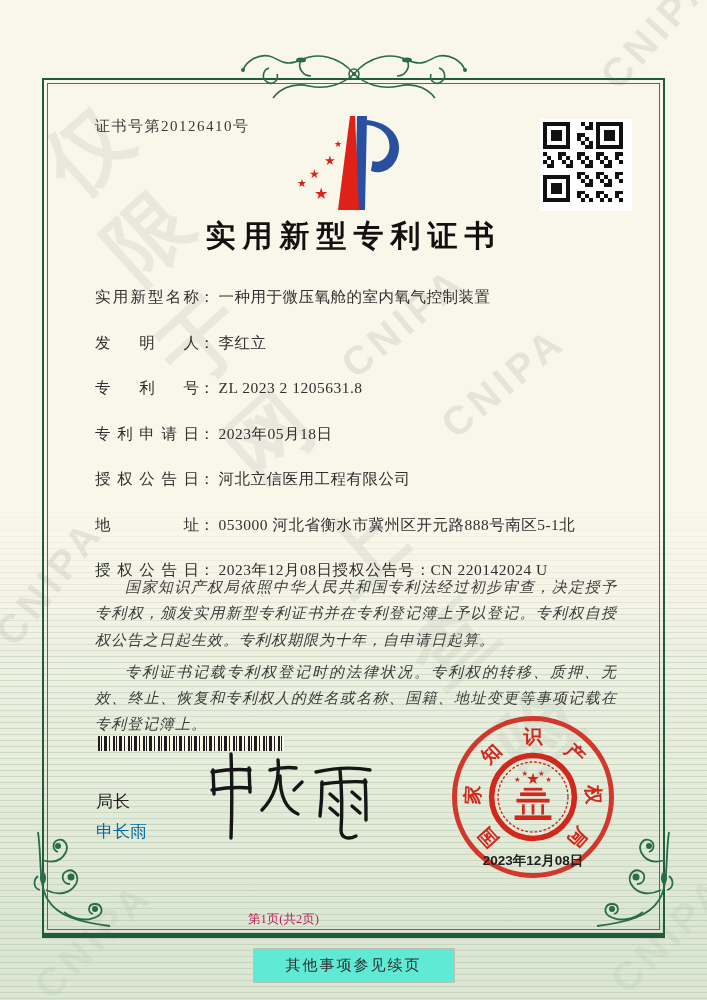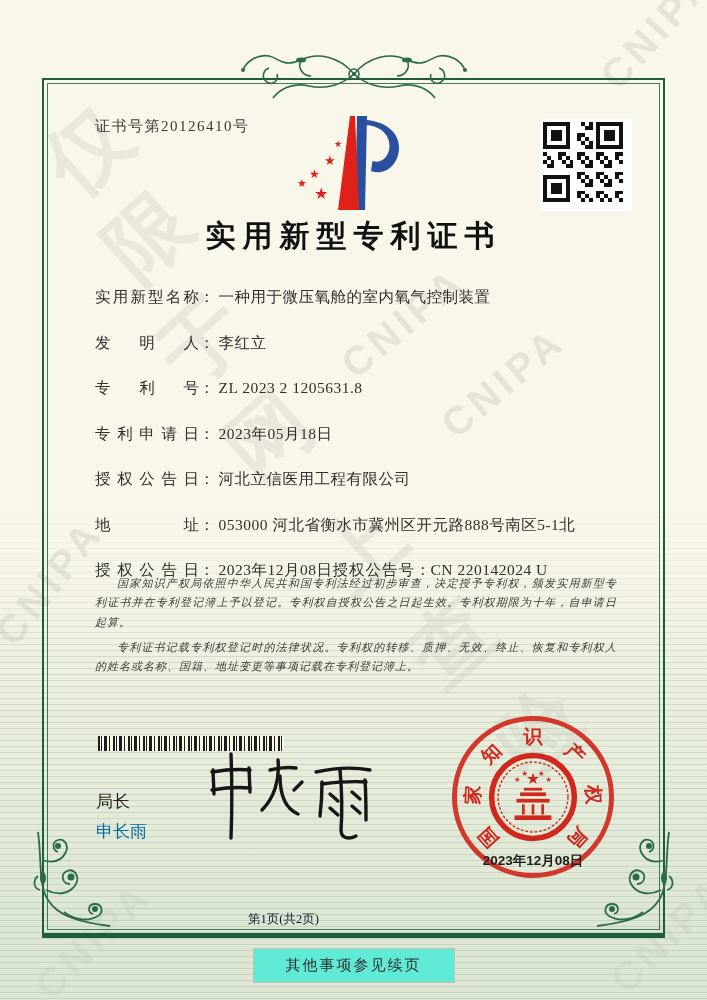--- a/index.html
+++ b/index.html
@@ -35,21 +35,21 @@
   
   .fields{position:absolute;left:95px;top:287px;width:520px;z-index:4;font-size:15.5px;}
   .f-row{margin-bottom:24.5px;white-space:nowrap;}
   .f-label{display:inline-block;width:104px;text-align:justify;text-align-last:justify;vertical-align:bottom;}
   .f-colon{display:inline-block;margin-right:4px;}
   .f-value{letter-spacing:0.5px;}
   .grant-no{}
   .grant-no .lbl{letter-spacing:1px;}
   
   .paras{position:absolute;left:95px;top:574px;width:522px;z-index:4;}
-  .paras p{margin:0 0 6px 0;font-size:11px;line-height:1.75;text-indent:2em;font-style:italic;color:#3b3b3b;
+  .paras p{margin:0 0 6px 0;font-size:15px;line-height:1.75;text-indent:2em;font-style:italic;color:#3b3b3b;
      text-align:justify;letter-spacing:1px;}
   
   .barcode{position:absolute;left:98px;top:736px;width:186px;height:15px;z-index:4;
      background:repeating-linear-gradient(90deg,#1c1c1c 0 2px,#f9f6ea 2px 3px,#1c1c1c 3px 4px,#f9f6ea 4px 6px,
        #1c1c1c 6px 9px,#f9f6ea 9px 11px,#1c1c1c 11px 12px,#f9f6ea 12px 15px);}
   .signer-title{position:absolute;left:96px;top:790px;font-size:17px;z-index:4;
      font-family:Liberation Sans, sans-serif;color:#222;}
   .signer-name{position:absolute;left:96px;top:820px;font-size:17px;z-index:4;
      font-family:"Liberation Sans",sans-serif;color:#0369a1;}
   .signature{position:absolute;left:198px;top:746px;z-index:5;}
@@ -60,21 +60,21 @@
   .seal-chars span:nth-child(1){transform:rotate(-132deg) translateY(-60px);}
   .seal-chars span:nth-child(2){transform:rotate(-88deg)  translateY(-60px);}
   .seal-chars span:nth-child(3){transform:rotate(-44deg)  translateY(-60px);}
   .seal-chars span:nth-child(4){transform:rotate(0deg)    translateY(-60px);}
   .seal-chars span:nth-child(5){transform:rotate(44deg)   translateY(-60px);}
   .seal-chars span:nth-child(6){transform:rotate(88deg)   translateY(-60px);}
   .seal-chars span:nth-child(7){transform:rotate(132deg)  translateY(-60px);}
   .emblem{position:absolute;left:50%;top:50%;transform:translate(-50%,-50%);}
   .seal-date{position:absolute;left:0;width:100%;top:136px;text-align:center;font-size:13.5px;
      font-weight:bold;color:#1d1d1d;z-index:7;font-family:"Liberation Sans",sans-serif;}
-  .page-info{position:absolute;left:0;width:567px;top:911px;text-align:center;font-size:12.5px;z-index:4;color:#0f172a;}
+  .page-info{position:absolute;left:0;width:567px;top:911px;text-align:center;font-size:12.5px;z-index:4;color:#be185d;}
   .note-box{position:absolute;left:50%;transform:translateX(-50%);top:948px;z-index:4;
      background:#5eead4;border:1px solid #bfbfb3;padding:7px 32px;font-size:15px;letter-spacing:2px;color:#2e2e2e;}
 </style>
 </head>
 <body>
 
 <div class="page">
 
   <div class="wm-layer">
     <span class="wm" style="left:584px;top:6px;transform:rotate(-48deg);">CNIPA</span>

